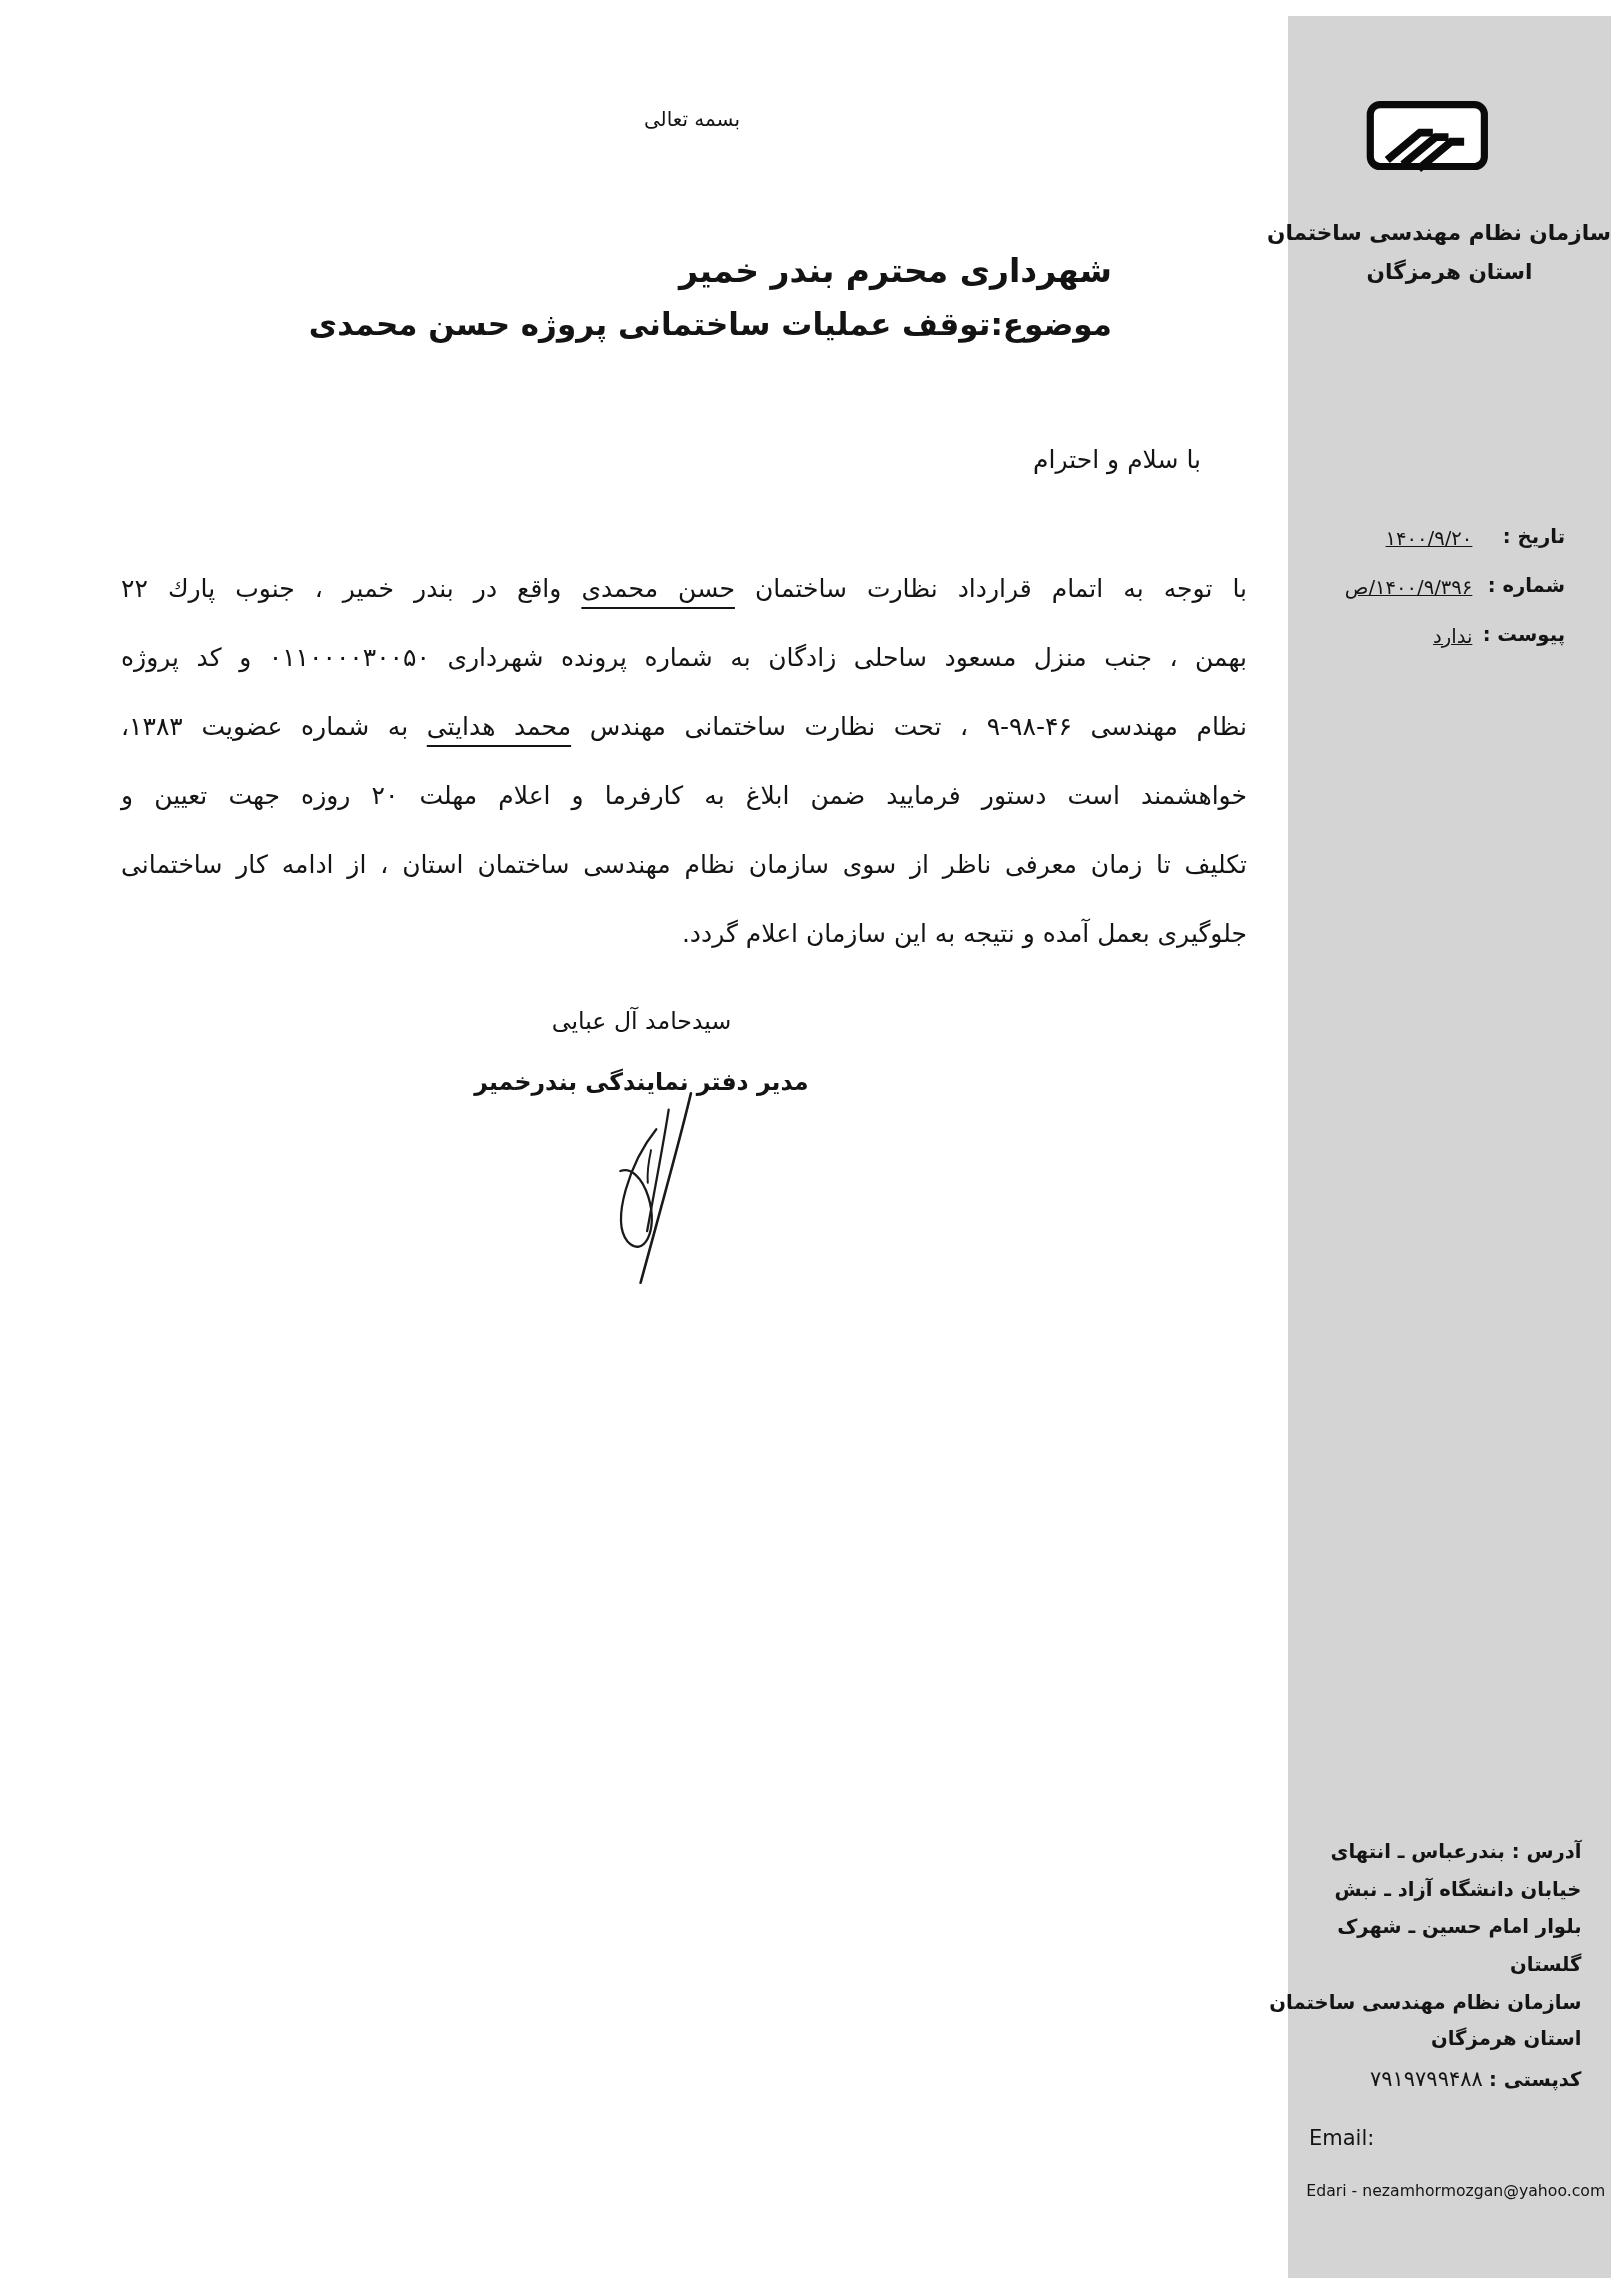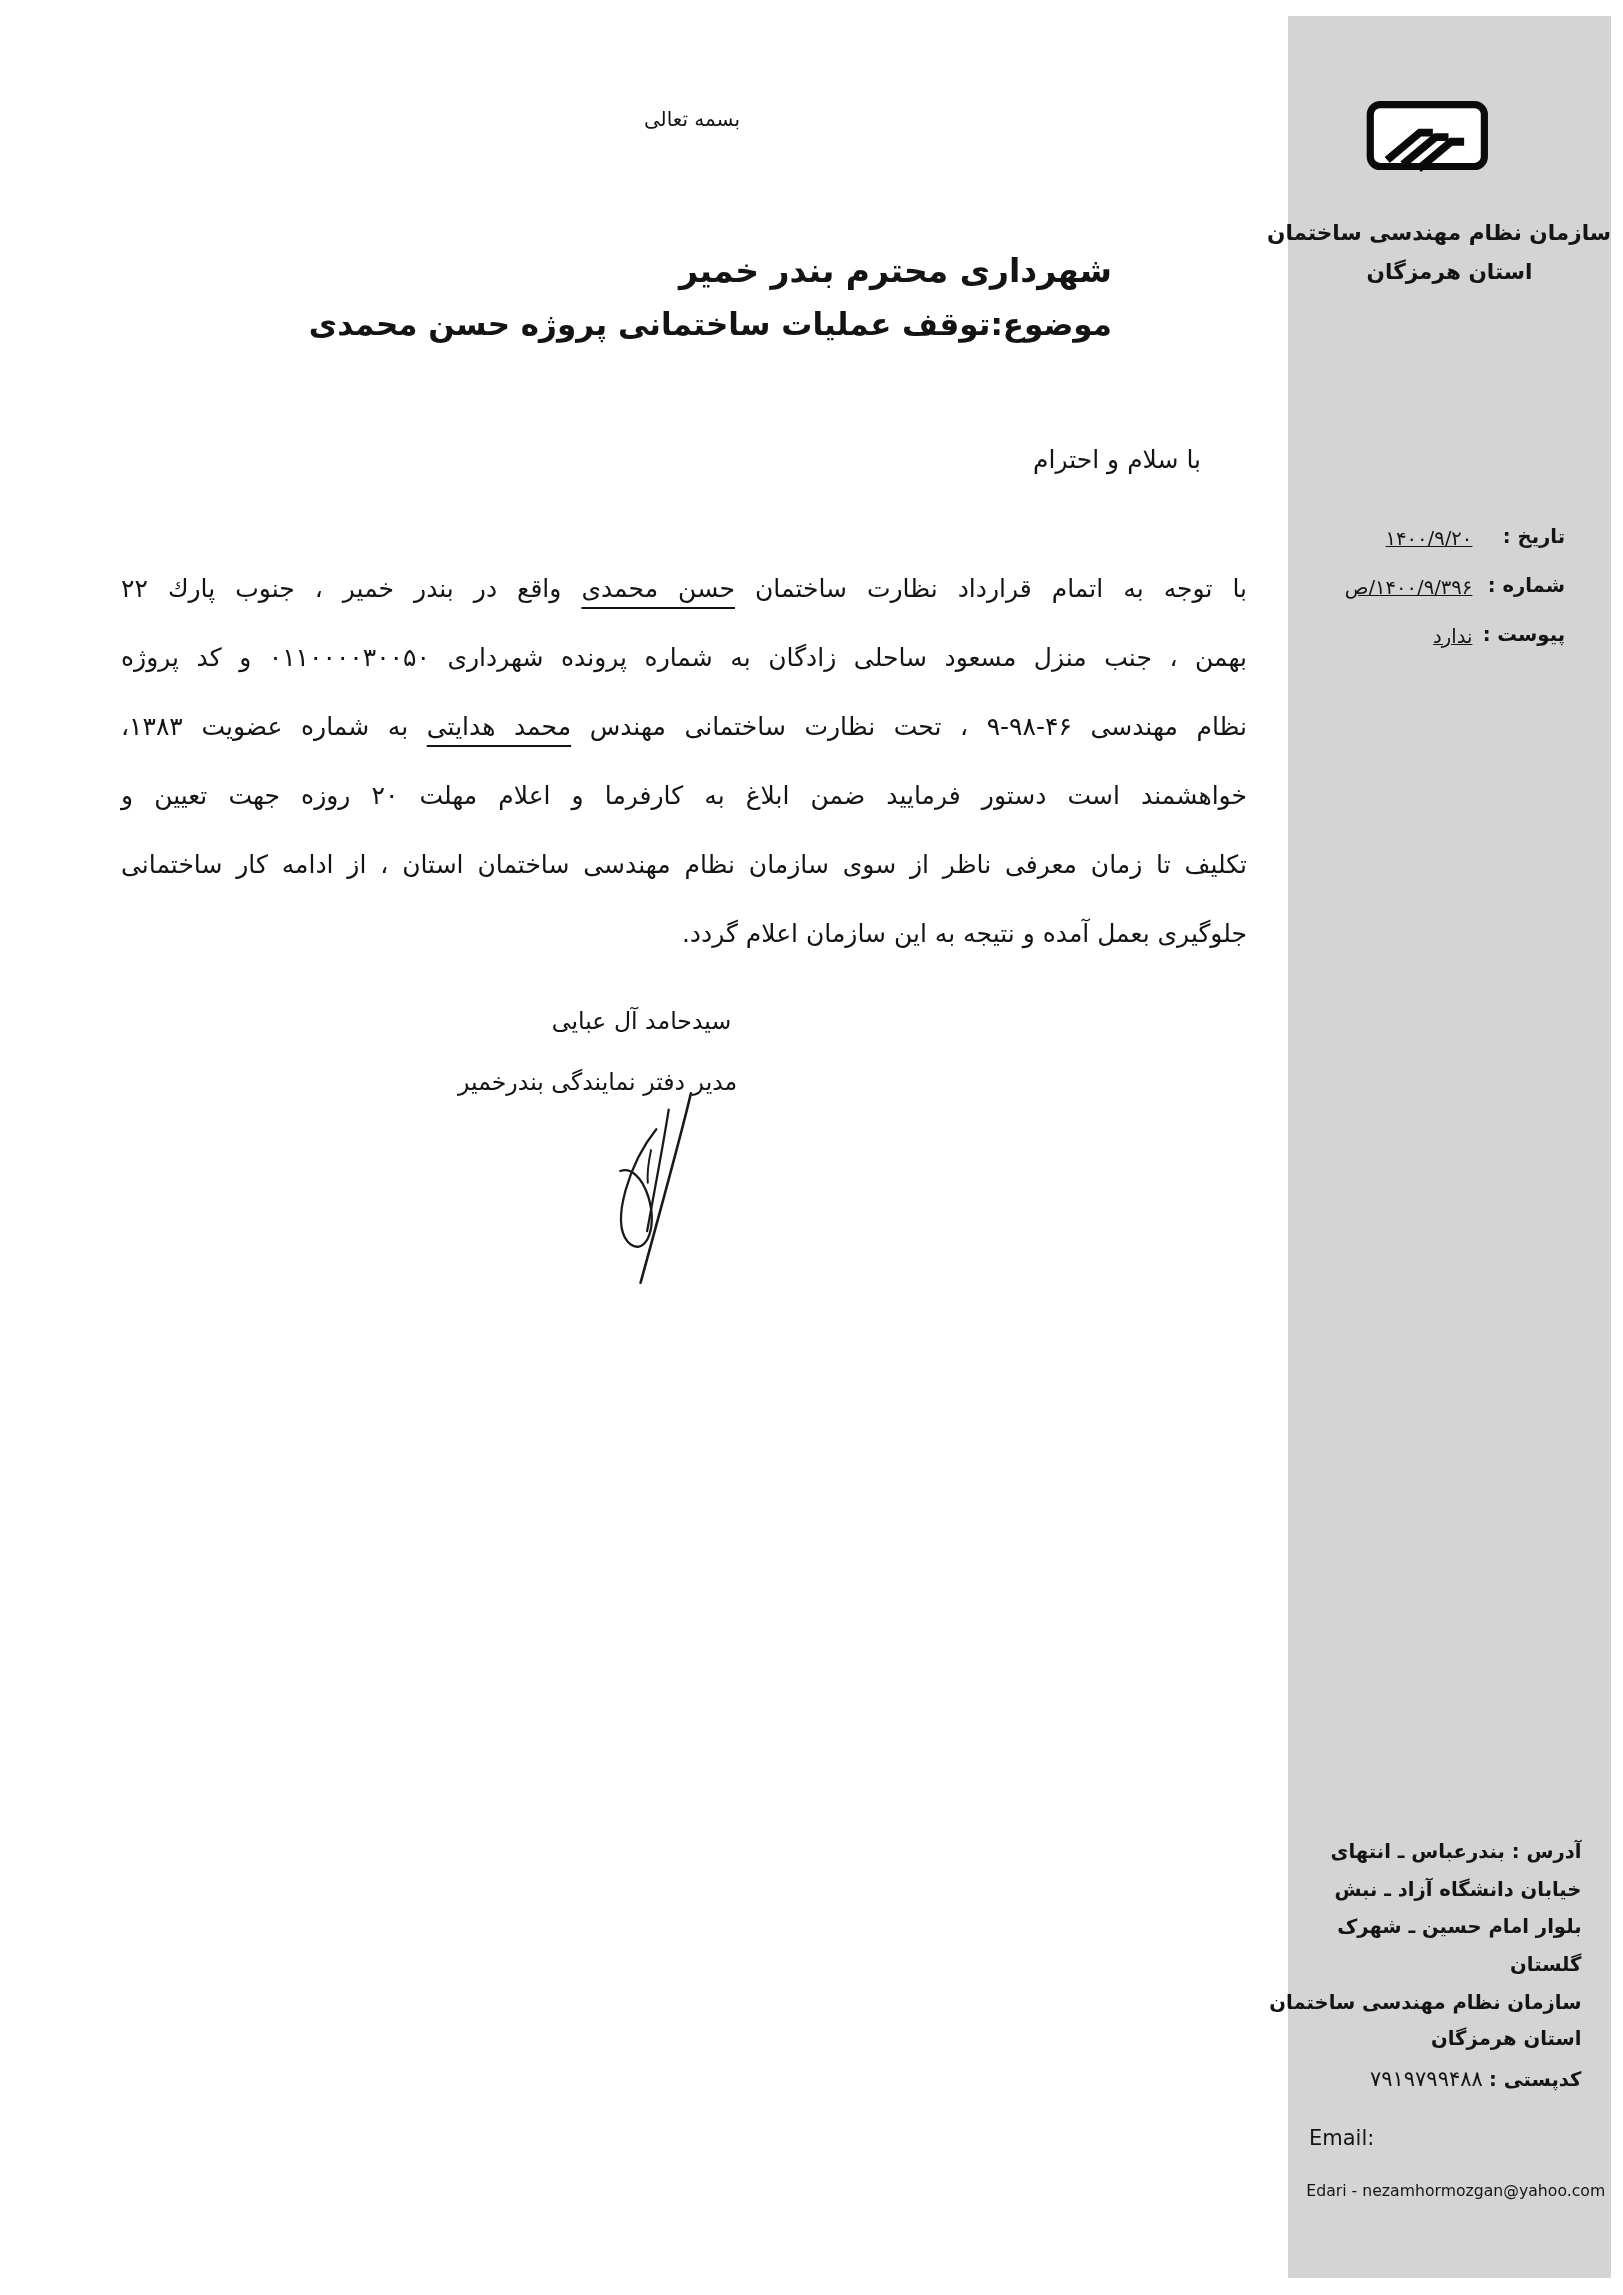--- a/index.html
+++ b/index.html
@@ -30,21 +30,21 @@
   
   .bismillah{position:absolute;top:107px;left:511px;width:229px;font-size:20px;direction:rtl;}
   .recipient{position:absolute;top:251px;right:511px;font-size:33px;font-weight:bold;direction:rtl;white-space:nowrap;}
   .subject{position:absolute;top:306px;right:511px;font-size:31px;font-weight:bold;direction:rtl;white-space:nowrap;}
   .salutation{position:absolute;top:445px;right:422px;font-size:25px;direction:rtl;white-space:nowrap;}
   .letter-body{position:absolute;top:554px;left:121px;width:1126px;direction:rtl;font-size:25px;}
   .bline{line-height:69px;height:69px;text-align:justify;text-align-last:justify;}
   .bline.last{text-align:right;text-align-last:right;}
   .useg{text-decoration:underline;text-decoration-thickness:2px;text-underline-offset:9.8px;margin-top:8px;}
   .sig-name{position:absolute;top:1007px;left:458px;width:367px;text-align:center;font-size:23.6px;direction:rtl;white-space:nowrap;}
-  .sig-title{position:absolute;top:1068px;left:458px;width:367px;text-align:left;font-size:23.6px;direction:rtl;white-space:nowrap;}
+  .sig-title{position:absolute;top:1068px;left:458px;width:367px;text-align:center;font-size:23.6px;direction:rtl;white-space:nowrap;font-weight:bold;}
   .sig-scribble{position:absolute;left:583px;top:1090px;}
 </style>
 </head>
 <body>
 
 <div class="bismillah">بسمه تعالی</div>
 
 <div class="recipient">شهرداری محترم بندر خمیر</div>
 <div class="subject">موضوع:توقف عملیات ساختمانی پروژه حسن محمدی</div>
 

